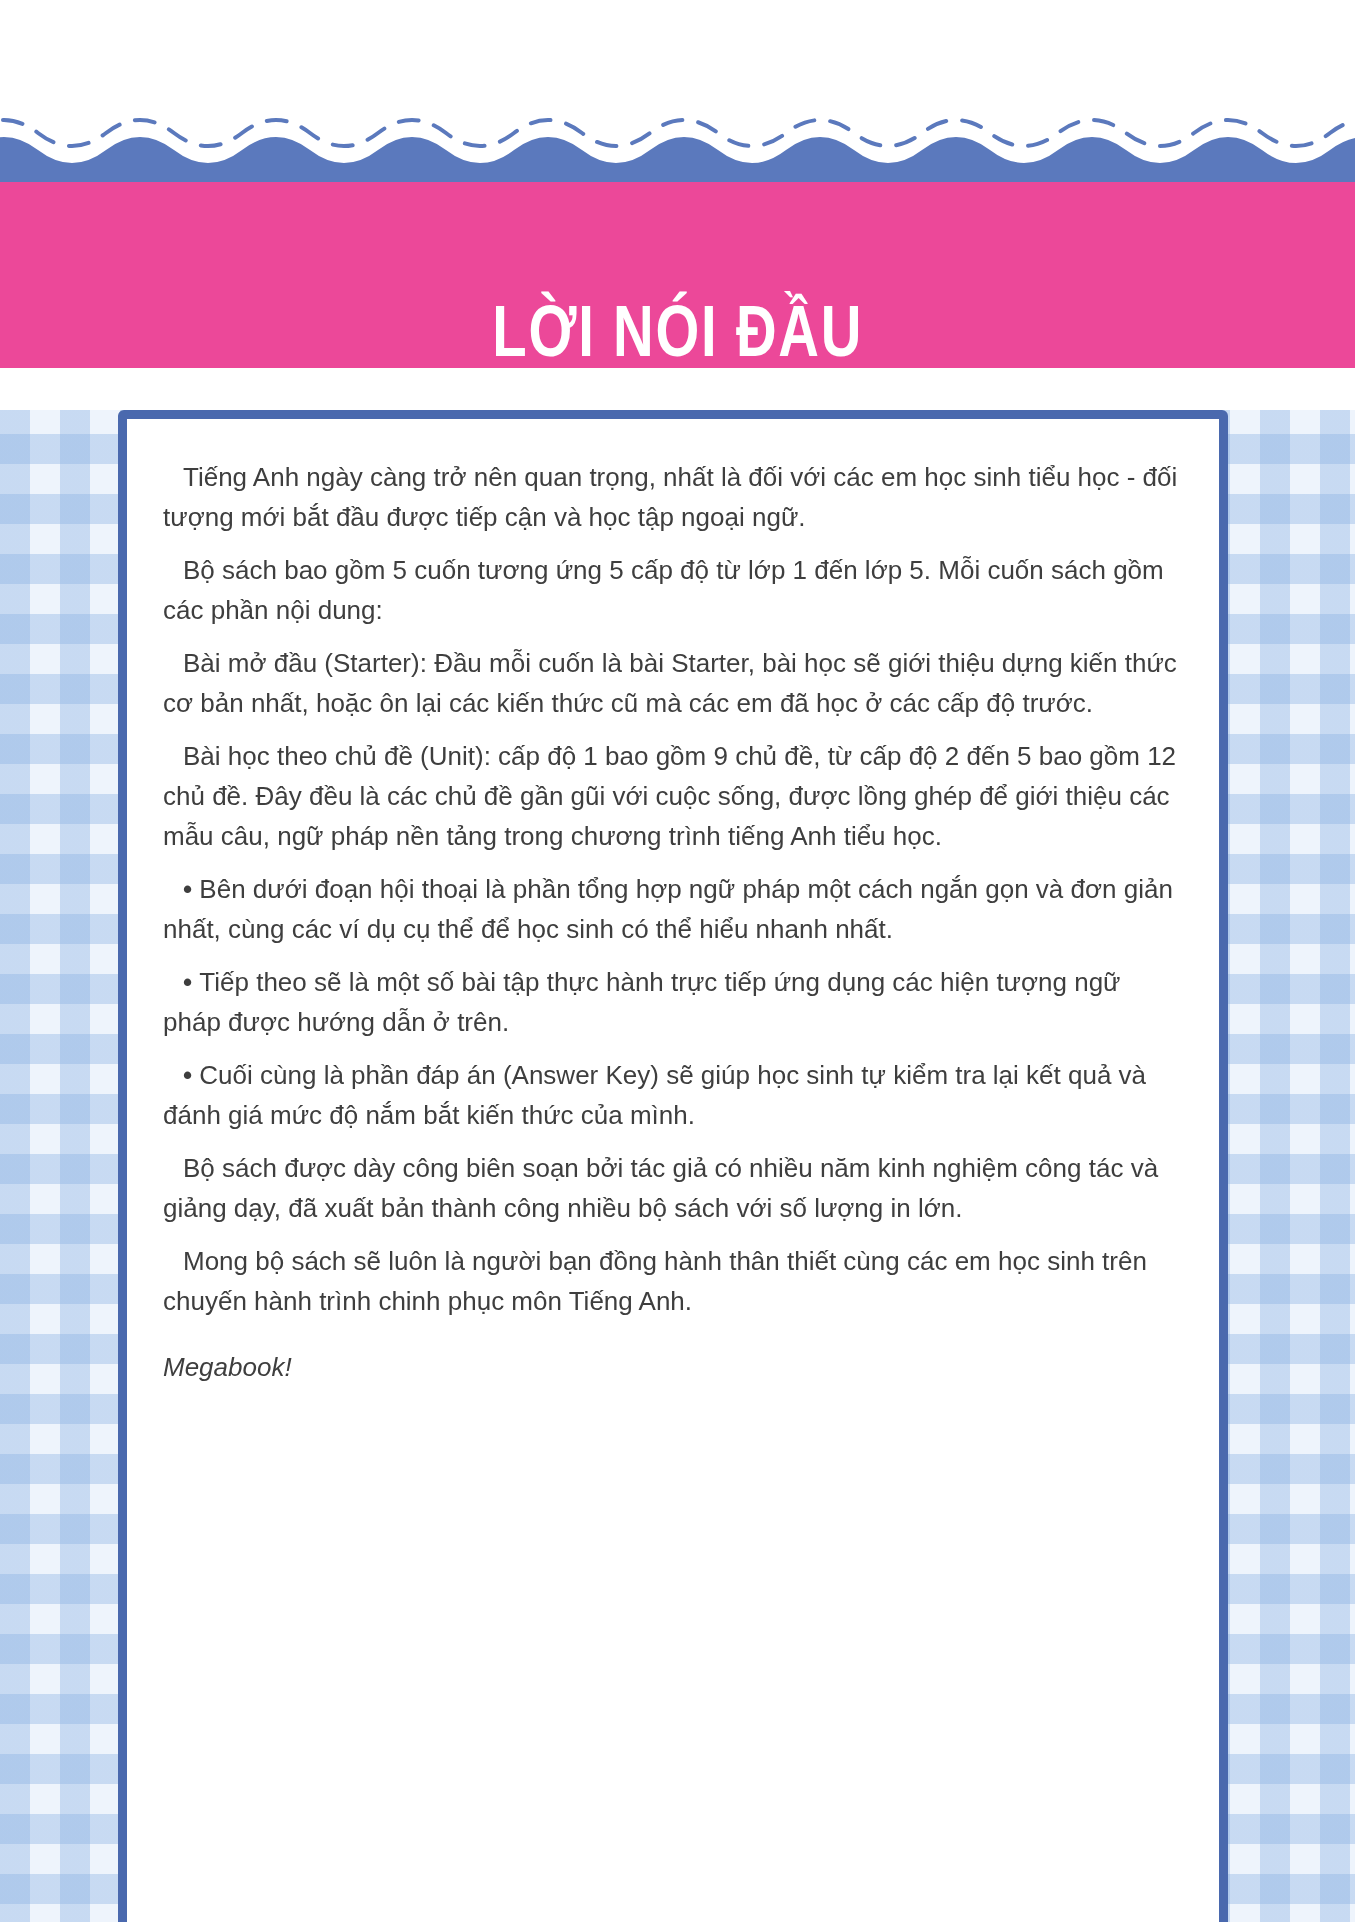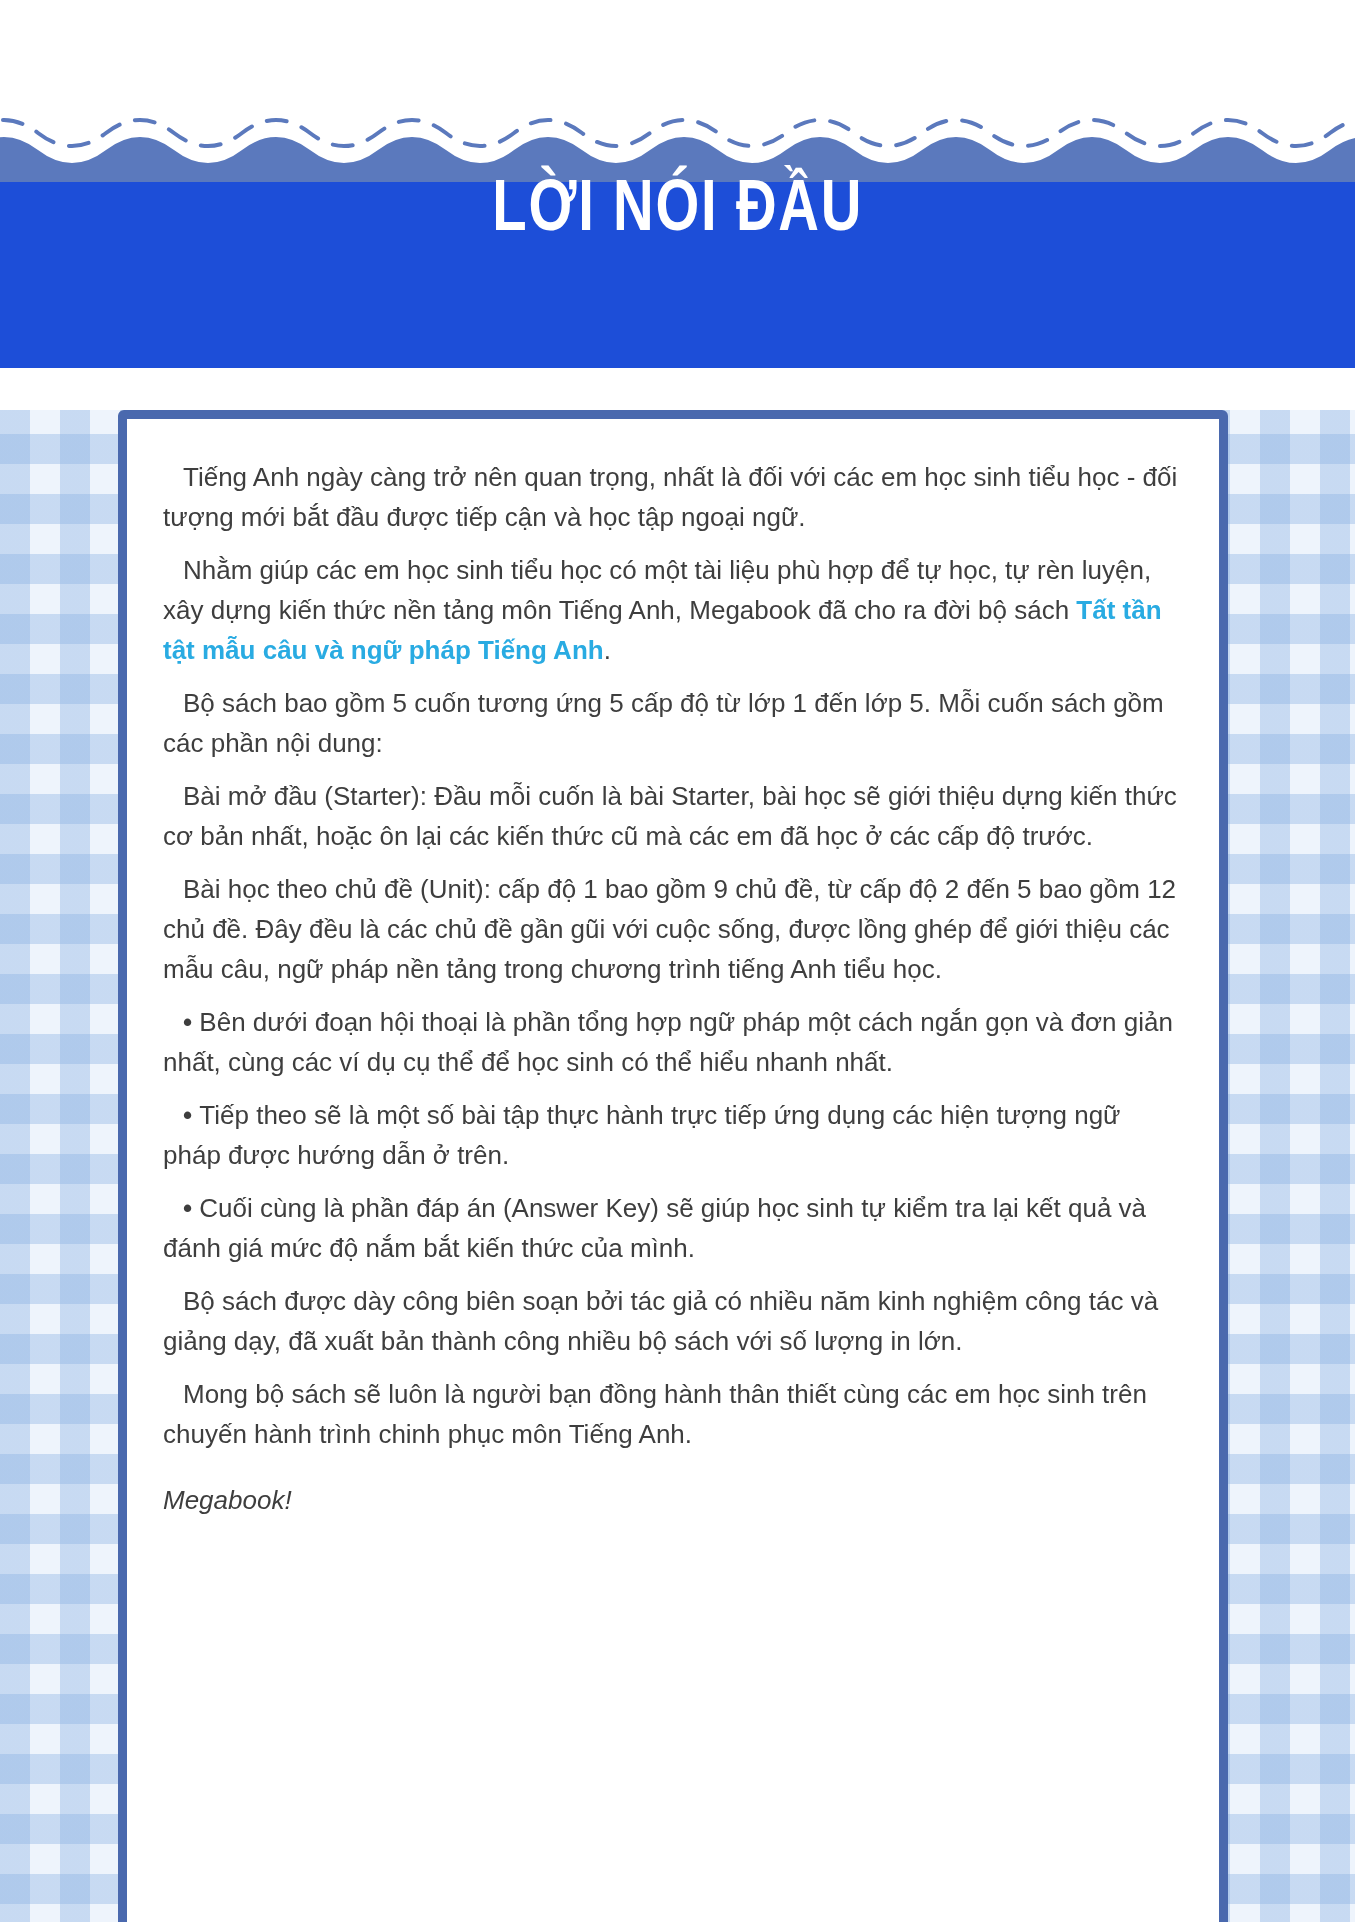--- a/index.html
+++ b/index.html
@@ -7,22 +7,22 @@
     position:relative;
     width:1355px;height:1922px;
     overflow:hidden;
     background:#ffffff;
     font-family:"Liberation Sans","DejaVu Sans",sans-serif;
   }
   .top-white{height:112px;background:#ffffff;}
   .wave-svg{display:block;width:1355px;height:70px;}
   .banner{
     height:186px;
-    background:#1d4ed8;
-    display:flex;align-items:flex-start;justify-content:center;
+    background:#ec4899;
+    display:flex;align-items:flex-end;justify-content:center;
   }
   .banner-title{
     color:#ffffff;
     font-size:64px;
     font-weight:bold;
     letter-spacing:2px;
     margin-top:-14px;
     transform:scale(0.88,1.12);
     white-space:nowrap;
   }
@@ -90,21 +90,20 @@
 
   <div class="banner">
     <div class="banner-title">LỜI NÓI ĐẦU</div>
   </div>
 
   <div class="body-bg">
 
     <div class="content-box">
       <div>
           <p class="para indent"><span class="seg-normal">Tiếng Anh ngày càng trở nên quan trọng, nhất là đối với các em học sinh tiểu học - đối tượng mới bắt đầu được tiếp cận và học tập ngoại ngữ.</span></p>
-          <p class="para indent"><span class="seg-normal">Nhằm giúp các em học sinh tiểu học có một tài liệu phù hợp để tự học, tự rèn luyện, xây dựng kiến thức nền tảng môn Tiếng Anh, Megabook đã cho ra đời bộ sách </span><span class="seg-highlight-bold">Tất tần tật mẫu câu và ngữ pháp Tiếng Anh</span><span class="seg-normal">.</span></p>
           <p class="para indent"><span class="seg-normal">Bộ sách bao gồm 5 cuốn tương ứng 5 cấp độ từ lớp 1 đến lớp 5. Mỗi cuốn sách gồm các phần nội dung:</span></p>
           <p class="para indent"><span class="seg-bold">Bài mở đầu (Starter)</span><span class="seg-normal">: Đầu mỗi cuốn là bài Starter, bài học sẽ giới thiệu dựng kiến thức cơ bản nhất, hoặc ôn lại các kiến thức cũ mà các em đã học ở các cấp độ trước.</span></p>
           <p class="para indent"><span class="seg-bold">Bài học theo chủ đề (Unit)</span><span class="seg-normal">: cấp độ 1 bao gồm 9 chủ đề, từ cấp độ 2 đến 5 bao gồm 12 chủ đề. Đây đều là các chủ đề gần gũi với cuộc sống, được lồng ghép để giới thiệu các mẫu câu, ngữ pháp nền tảng trong chương trình tiếng Anh tiểu học.</span></p>
           <p class="para bullet"><span class="bullet-marker">• </span><span class="seg-normal">Bên dưới đoạn hội thoại là phần tổng hợp ngữ pháp một cách ngắn gọn và đơn giản nhất, cùng các ví dụ cụ thể để học sinh có thể hiểu nhanh nhất.</span></p>
           <p class="para bullet"><span class="bullet-marker">• </span><span class="seg-normal">Tiếp theo sẽ là một số bài tập thực hành trực tiếp ứng dụng các hiện tượng ngữ pháp được hướng dẫn ở trên.</span></p>
           <p class="para bullet"><span class="bullet-marker">• </span><span class="seg-normal">Cuối cùng là phần đáp án (Answer Key) sẽ giúp học sinh tự kiểm tra lại kết quả và đánh giá mức độ nắm bắt kiến thức của mình.</span></p>
           <p class="para indent"><span class="seg-normal">Bộ sách được dày công biên soạn bởi tác giả có nhiều năm kinh nghiệm công tác và giảng dạy, đã xuất bản thành công nhiều bộ sách với số lượng in lớn.</span></p>
           <p class="para indent"><span class="seg-normal">Mong bộ sách sẽ luôn là người bạn đồng hành thân thiết cùng các em học sinh trên chuyến hành trình chinh phục môn Tiếng Anh.</span></p>
           <p class="para signature"><span class="seg-italic">Megabook!</span></p>
         </div>

